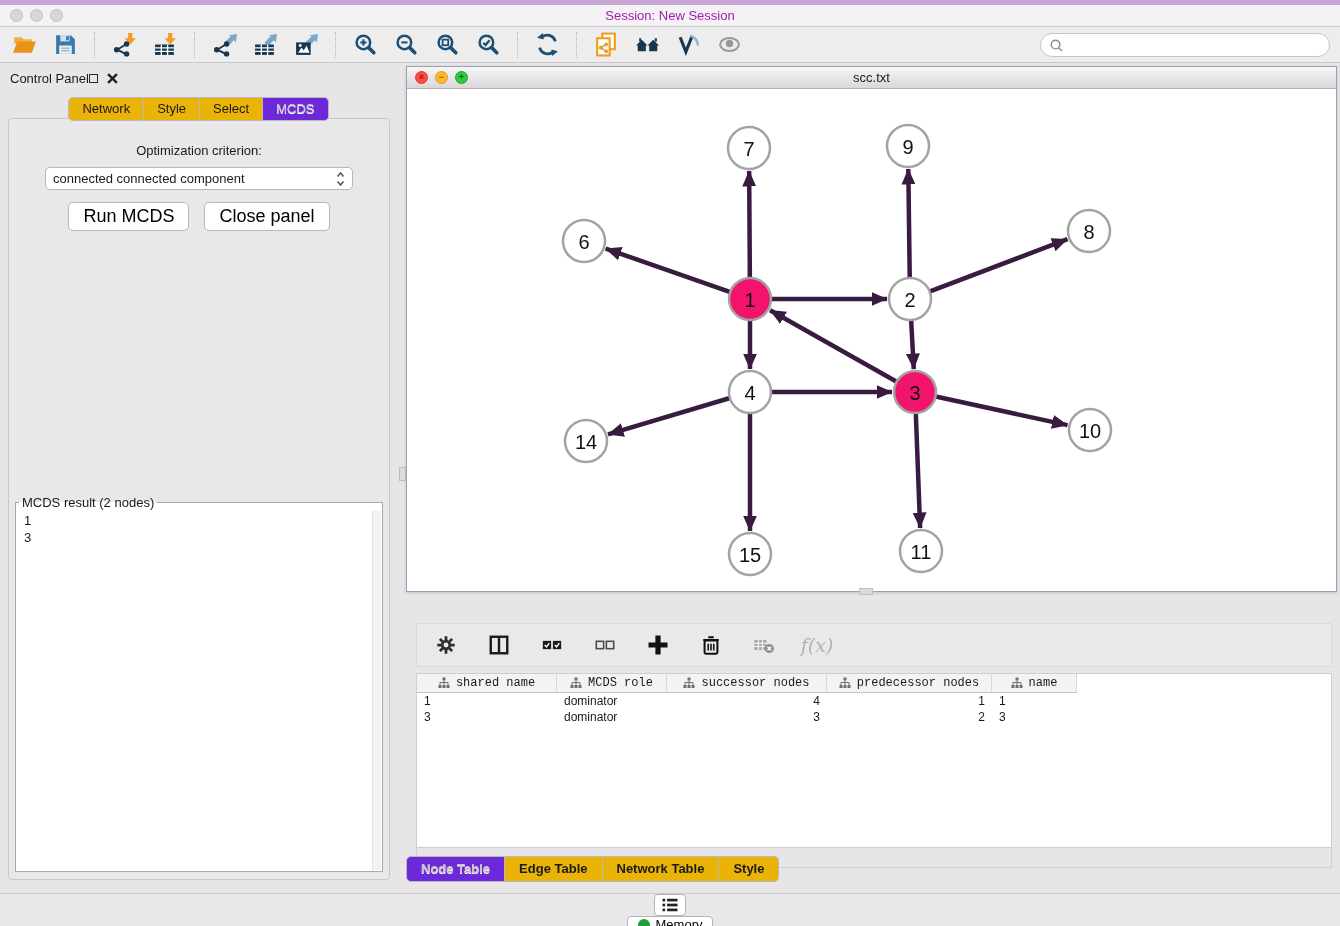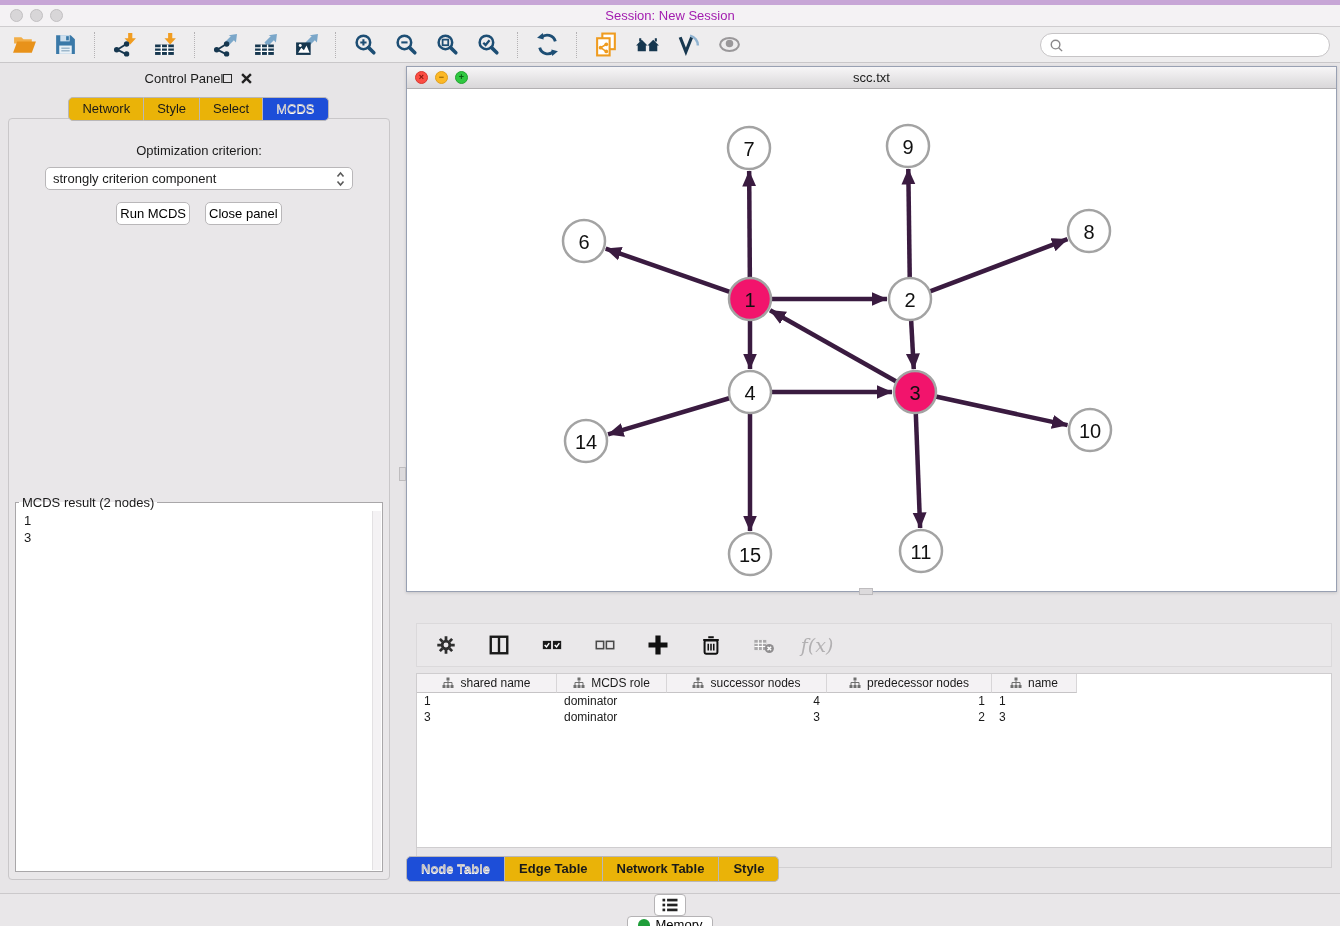--- a/index.html
+++ b/index.html
@@ -19,38 +19,38 @@
   
   .toolbar { height:36px; background:#eeedee; border-bottom:1px solid #c9c7c9; display:flex; align-items:center;
     padding:0 10px; gap:13px; position:relative; }
   .tbtn { background:none; border:none; padding:0; width:28px; height:28px; display:flex; align-items:center; justify-content:center; cursor:pointer; }
   .ticon { width:25px; height:25px; display:block; }
   .tsep { width:1px; height:26px; border-left:1px dotted #b4b2b4; margin:0 2px; }
   .searchbox { position:absolute; right:10px; top:6px; width:290px; height:24px; background:#fff; border:1px solid #c6c4c6;
     border-radius:12px; display:flex; align-items:center; padding:0 8px; gap:5px; }
   .searchbox input { border:none; outline:none; flex:1; font-size:13px; background:transparent; font-family:"Liberation Sans",sans-serif; }
   
-  .panel-header { height:24px; display:flex; align-items:center; justify-content:center; padding:0 10px; font-size:13px; }
+  .panel-header { height:24px; display:flex; align-items:center; justify-content:flex-start; padding:0 10px; font-size:13px; }
   .ph-icons { display:flex; align-items:center; gap:9px; }
   .sq-icon { width:9px; height:9px; border:1.5px solid #2a2a2a; display:inline-block; }
   
   .control-panel { position:absolute; left:0; top:66px; width:397px; height:822px; }
   .cp-tabs { position:absolute; top:31px; left:0; right:0; display:flex; justify-content:center; z-index:2; }
   .tab { background:#eab308; border:1px solid #b9b7b9; border-left:none; padding:3px 13px 4px; font-size:13px; cursor:pointer; white-space:nowrap; }
   .tab:first-child { border-left:1px solid #b9b7b9; border-radius:5px 0 0 5px; }
   .tab:last-child { border-radius:0 5px 5px 0; }
-  .tab.selected { background:#1d4ed8; color:#c6c4c6; text-shadow:0 1px 0 #fff; }
+  .tab.selected { background:#6d28d9; color:#c6c4c6; text-shadow:0 1px 0 #fff; }
   .cp-body { position:absolute; left:8px; right:7px; top:52px; bottom:8px; background:#e9e7e9;
     border:1px solid #c9c7c9; border-radius:4px; }
   .opt-label { margin-top:24px; text-align:center; font-size:13px; }
   .cp-select { margin:9px auto 0; width:308px; height:23px; background:#fff; border:1px solid #b9b7b9; border-radius:5px;
     display:flex; align-items:center; padding:0 7px; font-size:13px; cursor:pointer; }
   .cp-select .sel-val { flex:1; }
   .btnrow { display:flex; justify-content:center; gap:15px; margin-top:12px; }
-  .pushbtn { background:#fff; border:1px solid #b9b7b9; border-radius:5px; padding:3px 3px; font-size:13px;
+  .pushbtn { background:#fff; border:1px solid #b9b7b9; border-radius:5px; padding:3px 14px; font-size:18px;
     font-family:"Liberation Sans",sans-serif; cursor:pointer; }
   .result-box { position:absolute; left:6px; right:6px; top:376px; bottom:7px; background:#ffffff;
     border:1px solid #a9a7a9; margin:0; padding:0; }
   .result-box legend { font-size:13px; margin-left:3px; padding:0 3px; }
   .result-lines { padding:2px 8px; font-size:13px; line-height:17px; }
   .result-scrollbar { position:absolute; right:1px; top:1px; bottom:1px; width:9px; background:#f4f2f4; border-left:1px solid #e3e1e3; }
   
   .net-window { position:absolute; left:406px; top:66px; width:931px; height:526px; background:#fff;
     border:1px solid #98a0b2; box-shadow:0 1px 3px rgba(0,0,0,0.15); }
   .nw-titlebar { height:22px; background:linear-gradient(#f7f6f7,#d9d7d9); border-bottom:1px solid #b2b0b2;
@@ -64,21 +64,21 @@
   .grip-h { position:absolute; left:859px; top:588px; width:14px; height:7px; background:#dcdadc; border:1px solid #bebcbe; }
   
   .table-panel { position:absolute; left:406px; top:595px; width:934px; height:295px; }
   .tp-toolbar { position:absolute; left:10px; right:8px; top:28px; height:44px; background:#eae8ea;
     border:1px solid #dbd9db; display:flex; align-items:center; gap:27px; padding-left:16px; }
   .tpbtn { background:none; border:none; padding:0; width:26px; height:26px; display:flex; align-items:center; justify-content:center; cursor:pointer; }
   .fx-label { font-family:"DejaVu Serif", serif; font-style:italic; font-size:19px; color:#b2b0b2; }
   .tp-table { position:absolute; left:10px; right:8px; top:78px; height:175px; background:#fff; border:1px solid #cfcdcf; overflow:hidden; }
   .thead { display:flex; height:19px; }
   .th { background:#f4f2f4; border-bottom:1px solid #c6c4c6; border-right:1px solid #d8d6d8;
-    display:flex; align-items:center; justify-content:center; gap:6px; font-size:12px; padding:0 4px; }
+    display:flex; align-items:center; justify-content:center; gap:6px; font-size:12px; padding:0 4px;font-family:Liberation Mono, monospace; }
   .trow { display:flex; height:16px; }
   .td { font-size:12px; padding:1px 7px; white-space:nowrap; }
   .td.right { text-align:right; }
   .tp-band { position:absolute; left:10px; right:8px; top:253px; height:20px; background:#e7e5e7;
     border:1px solid #d2d0d2; border-top:none; }
   .tp-tabs { position:absolute; left:0; right:12px; top:261px; display:flex; justify-content:flex-start; z-index:2; }
   .tp-tabs .tab { font-weight:bold; padding:4px 14px 5px; }
   
   .status-bar { position:absolute; left:0; right:0; bottom:0; height:33px; background:#e9e7e9; border-top:1px solid #cbc9cb;
     display:flex; align-items:center; justify-content:space-between; padding:0 8px;flex-direction:column; }
@@ -254,21 +254,21 @@
   </div>
   <div class="cp-tabs">
       <div class="tab">Network</div>
       <div class="tab">Style</div>
       <div class="tab">Select</div>
       <div class="tab selected">MCDS</div>
     </div>
   <div class="cp-body">
     <div class="opt-label">Optimization criterion:</div>
     <div class="cp-select">
-      <span class="sel-val">strongly criterion component</span>
+      <span class="sel-val">connected connected component</span>
       <svg width="9" height="16" viewBox="0 0 9 16">
           <path d="M1.5 5.5L4.5 2l3 3.5" fill="none" stroke="#5a5a5a" stroke-width="1.6"></path>
           <path d="M1.5 10.5l3 3.5 3-3.5" fill="none" stroke="#5a5a5a" stroke-width="1.6"></path>
         </svg>
     </div>
     <div class="btnrow">
       <button class="pushbtn">Run MCDS</button>
       <button class="pushbtn">Close panel</button>
     </div>
     <fieldset class="result-box">

